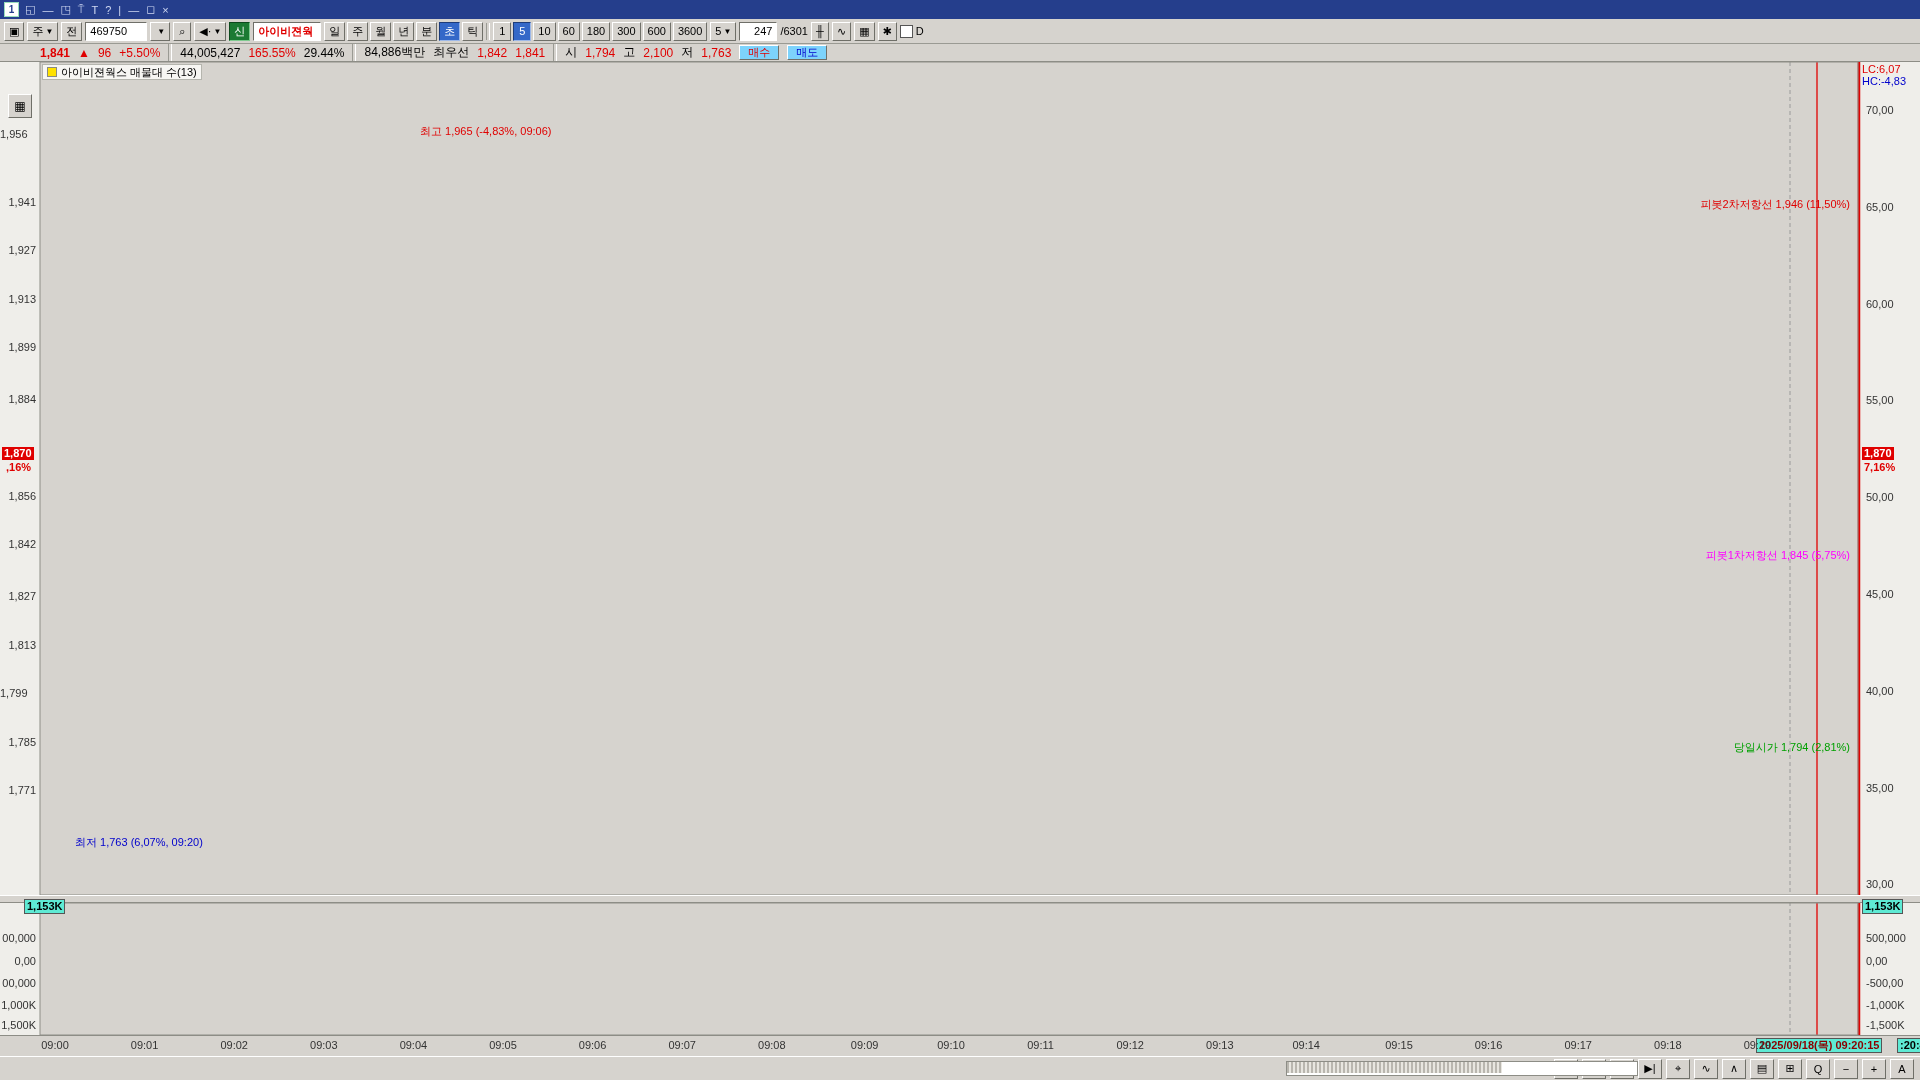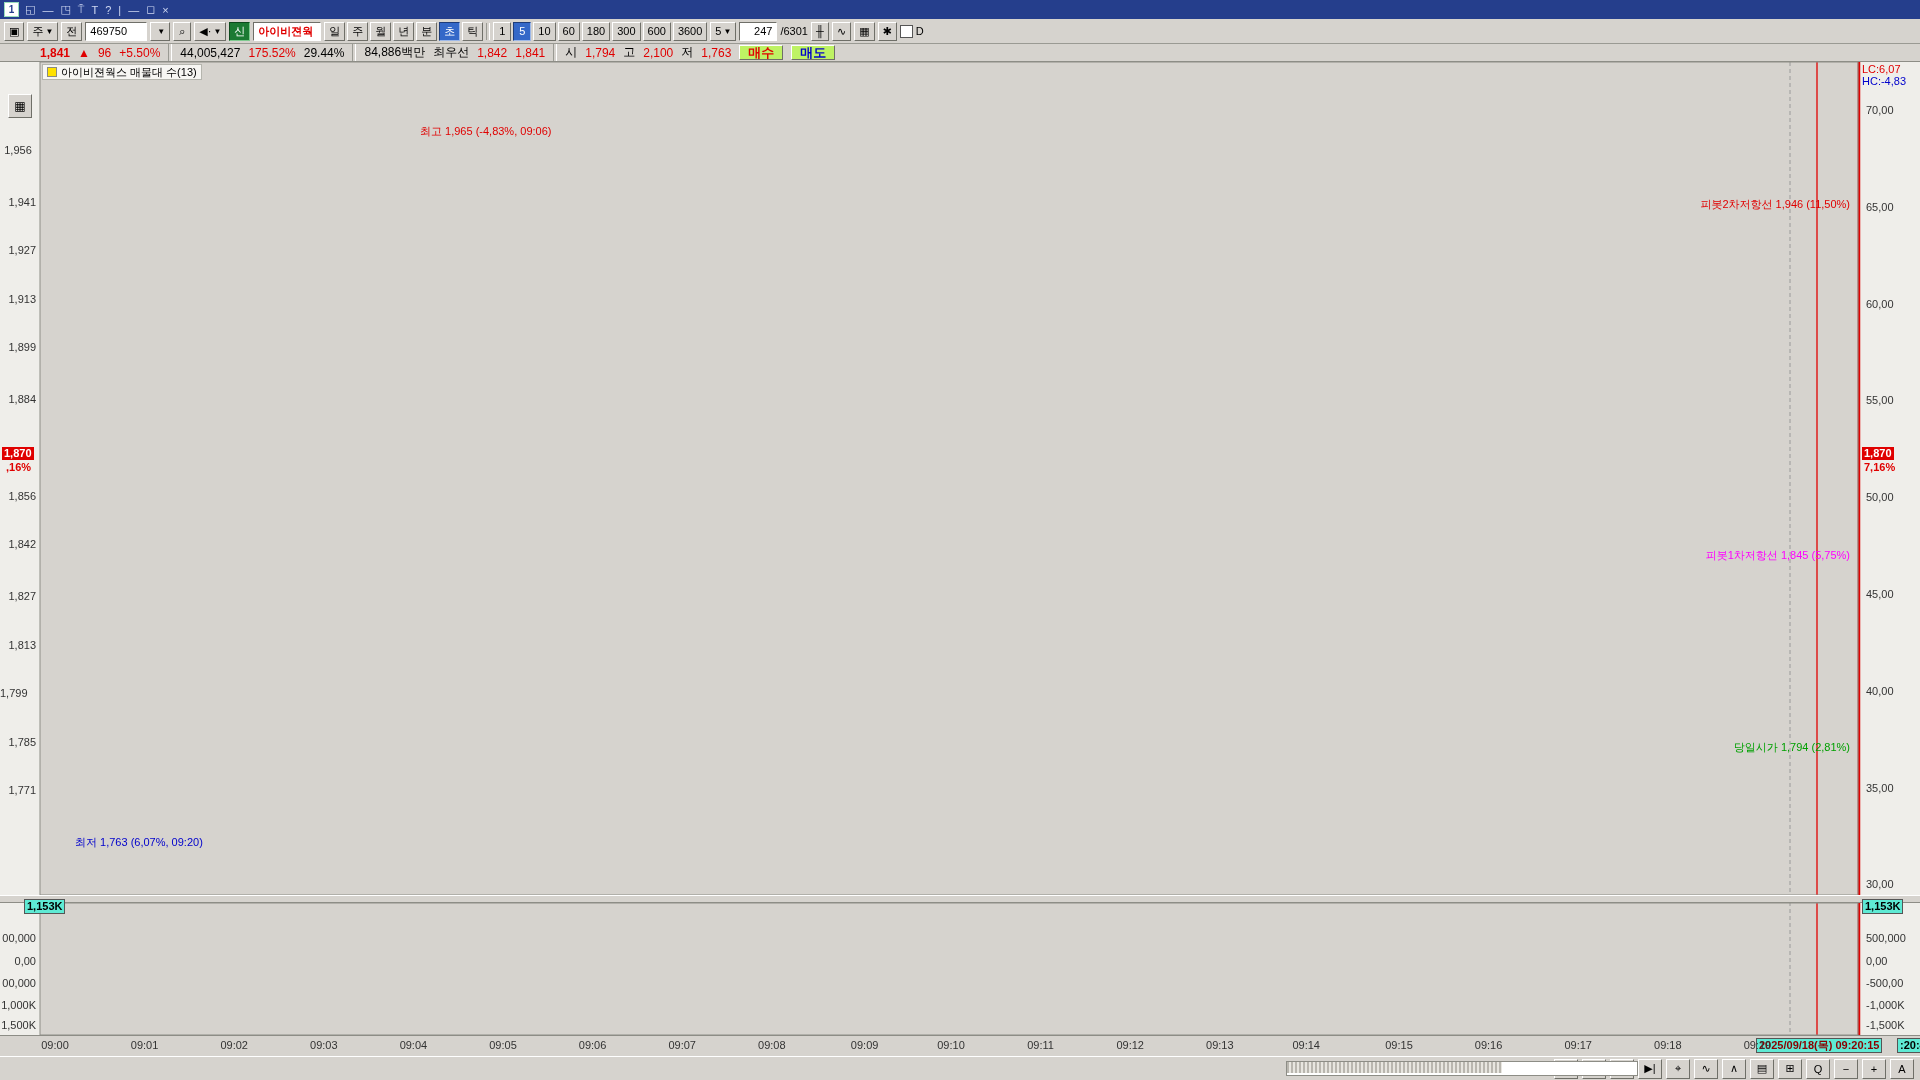--- a/index.html
+++ b/index.html
@@ -22,22 +22,22 @@
         font-size:11px;box-sizing:border-box;white-space:nowrap}
   .tbtn.active{background:#3468c8;color:#fff;border-color:#1d3c7a #9db8e8 #9db8e8 #1d3c7a}
   .tfield{height:19px;background:#fff;border:1px solid;border-color:#6f6f68 #fff #fff #6f6f68;
           display:flex;align-items:center;padding:0 4px;font-size:11px;box-sizing:border-box}
   .sep{width:2px;height:17px;border-left:1px solid #9a9a93;border-right:1px solid #fff}
   .ddarrow{font-size:8px;margin-left:2px}
   
   .inforow{left:0;top:44px;width:1920px;height:18px;background:#d6d3ce;border-bottom:1px solid #8d8d86;
            display:flex;align-items:center;gap:8px;padding:0 6px 0 40px;box-sizing:border-box;font-size:12px}
   .red{color:#e00000}.blue{color:#0000cc}.bold{font-weight:bold}
-  .obtn{height:15px;padding:0 8px;background:#bef264;border:1px solid;border-color:#fff #6f6f68 #6f6f68 #fff;
-        font-size:13px;font-weight:bold;display:flex;align-items:center}
+  .obtn{height:15px;padding:0 8px;background:#7dd3fc;border:1px solid;border-color:#fff #6f6f68 #6f6f68 #fff;
+        font-size:11px;font-weight:normal;display:flex;align-items:center}
   
   .axlabel{position:absolute;font-size:11px;color:#333;white-space:nowrap}
   .badge{position:absolute;font-size:11px;font-weight:bold;color:#fff;background:#e00000;
          padding:0 2px;line-height:13px;white-space:nowrap}
   .ybadge{position:absolute;font-size:11px;font-weight:bold;color:#000;background:#5eead4;
           border:1px solid #555;line-height:13px;padding:0 2px;white-space:nowrap}
   .ann{position:absolute;font-size:11px;white-space:nowrap}
   .legendbox{position:absolute;left:42px;top:64px;height:14px;display:flex;align-items:center;gap:4px;
              background:#f7f6f3;border:1px solid #b5b5ae;padding:0 4px;font-size:11px}
   .swatch{width:8px;height:8px;background:#ffe100;border:1px solid #8a8a80}
@@ -124,21 +124,21 @@
   <span style="font-size:11px">D</span>
 </div>
 
 <div class="abs inforow">
   <span class="red bold">1,841</span>
   <span class="red">▲</span>
   <span class="red">96</span>
   <span class="red">+5.50%</span>
   <span class="sep"></span>
   <span>44,005,427</span>
-  <span class="red">175.52%</span>
+  <span class="red">165.55%</span>
   <span>29.44%</span>
   <span class="sep"></span>
   <span>84,886백만</span>
   <span>최우선</span>
   <span class="red">1,842</span>
   <span class="red">1,841</span>
   <span class="sep"></span>
   <span>시</span>
   <span class="red">1,794</span>
   <span>고</span>
@@ -1317,21 +1317,21 @@
     <div class="sbtn">⊞</div>
     <div class="sbtn">Q</div>
     <div class="sbtn">−</div>
     <div class="sbtn">+</div>
     <div class="sbtn">A</div>
   </div>
 <div class="scrollbar">
     <div class="scrollhandle"></div>
   </div>
 
-<div class="axlabel" style="left:0;width:36px;text-align:center;top:144px">1,956</div>
+<div class="axlabel" style="left:0;width:36px;text-align:left;top:128px">1,956</div>
 <div class="axlabel" style="left:0;width:36px;text-align:right;top:195.89249999999998px">1,941</div>
 <div class="axlabel" style="left:0;width:36px;text-align:right;top:244.32549999999998px">1,927</div>
 <div class="axlabel" style="left:0;width:36px;text-align:right;top:292.7585px">1,913</div>
 <div class="axlabel" style="left:0;width:36px;text-align:right;top:341.1915px">1,899</div>
 <div class="axlabel" style="left:0;width:36px;text-align:right;top:393.08399999999995px">1,884</div>
 <div class="axlabel" style="left:0;width:36px;text-align:right;top:489.95px">1,856</div>
 <div class="axlabel" style="left:0;width:36px;text-align:right;top:538.383px">1,842</div>
 <div class="axlabel" style="left:0;width:36px;text-align:right;top:590.2755px">1,827</div>
 <div class="axlabel" style="left:0;width:36px;text-align:right;top:638.7085px">1,813</div>
 <div class="axlabel" style="left:0;width:36px;top:687.1415px">1,799</div>

